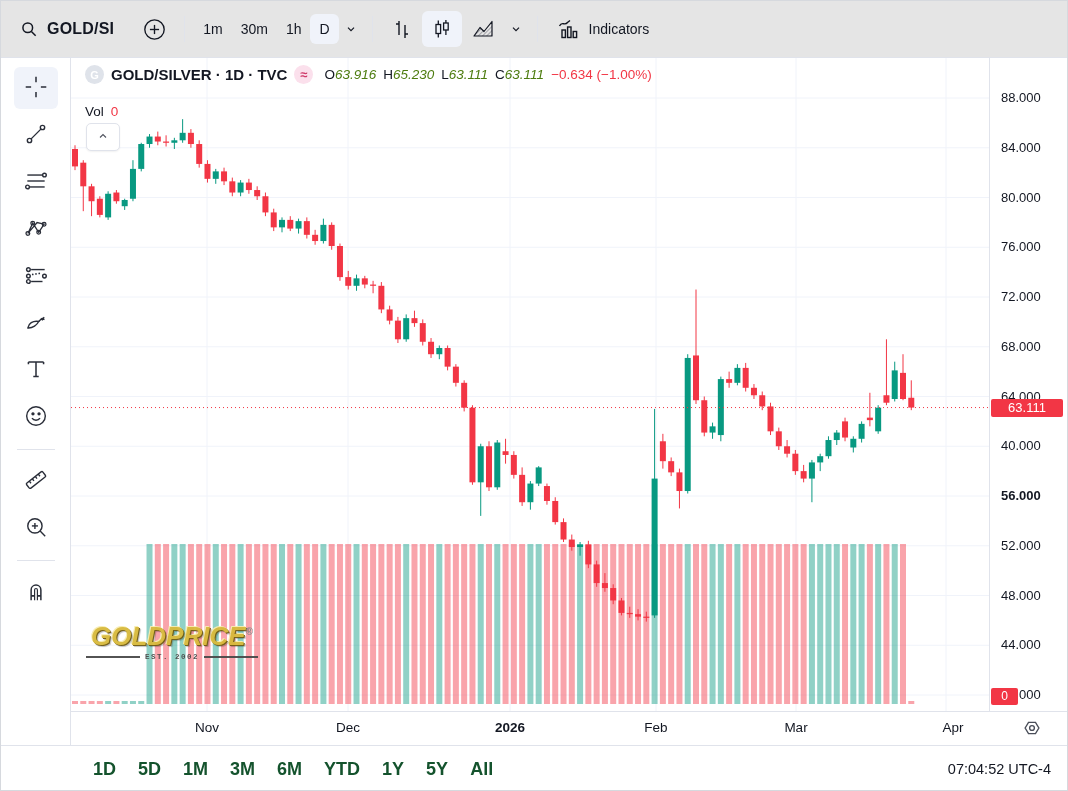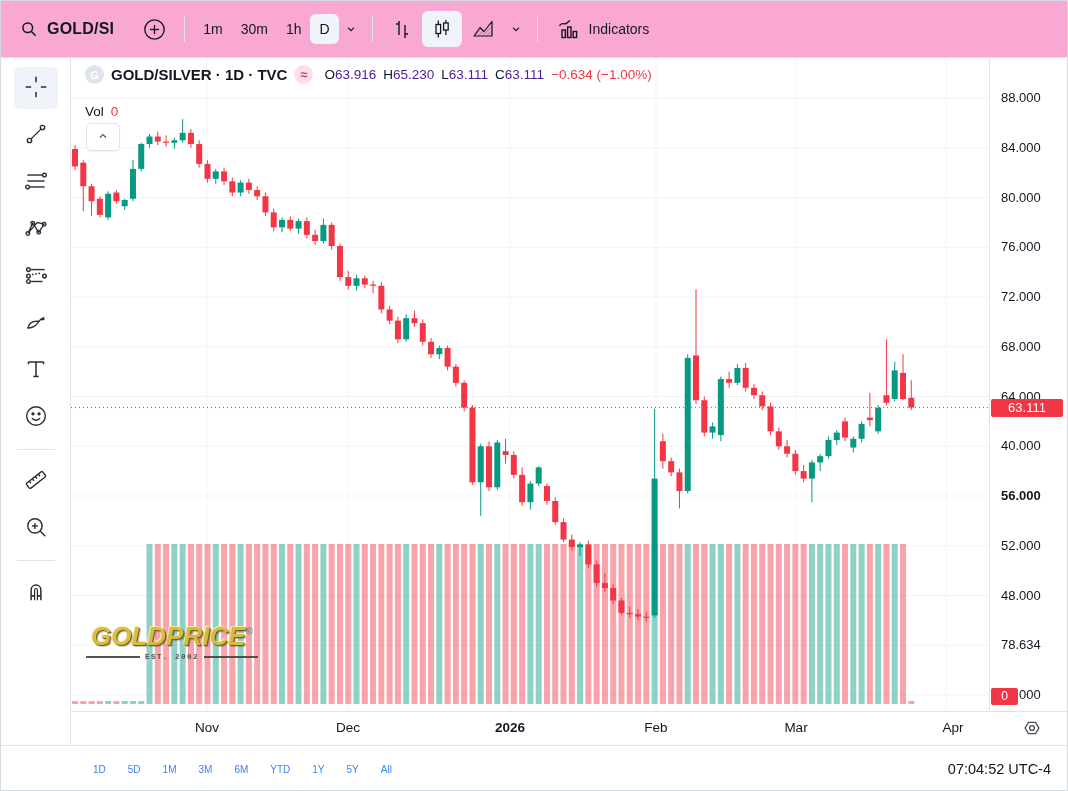--- a/index.html
+++ b/index.html
@@ -1,21 +1,21 @@
 <!DOCTYPE html>
 <html><head>
 <meta charset="utf-8">
 <style>
   * { margin:0; padding:0; box-sizing:border-box; }
   html,body { background:#fff; }
   body { font-family:"Liberation Sans", sans-serif; color:#131722; }
   .app { position:relative; width:1068px; height:791px; background:#fff; border:1px solid #d6d9de; overflow:hidden; }
 
   
-  .topbar { position:absolute; left:0; top:0; width:100%; height:57px; display:flex; align-items:center; border-bottom:1px solid #e0e3eb; background:#f9a8d4; padding-left:10px; }
+  .topbar { position:absolute; left:0; top:0; width:100%; height:57px; display:flex; align-items:center; border-bottom:1px solid #e0e3eb; background:#e5e5e5; padding-left:10px; }
   .tb-btn { display:flex; align-items:center; gap:8px; border:none; background:transparent; cursor:pointer; padding:6px 8px; border-radius:6px; color:#131722; font-family:inherit; }
   .tb-btn svg { display:block; }
   .symbol-label { font-size:16px; font-weight:700; letter-spacing:.2px; }
   .tb-sep { width:1px; height:26px; background:#e0e3eb; margin:0 9px; flex:none; }
   .interval { font-size:14px; padding:7px 9px; }
   .selected-pill { background:#f0f3fa; }
   .chev { padding:6px 4px; }
   .indicators-label { font-size:14px; }
 
   
@@ -26,21 +26,21 @@
 
   
   .chart-wrap { position:absolute; left:70px; top:57px; width:918px; height:653px; background:#fff; overflow:hidden; }
   #chart-svg { position:absolute; left:0; top:0; }
 
   .legend { position:absolute; left:14px; top:7px; display:flex; align-items:center; gap:7px; font-size:13.5px; white-space:nowrap; }
   .legend .avatar { width:19px; height:19px; border-radius:50%; background:#dfe3ea; color:#fff; font-size:11px; font-weight:700; display:flex; align-items:center; justify-content:center; }
   .legend .title { font-size:15px; font-weight:600; color:#131722; }
   .legend .approx-badge { width:19px; height:19px; border-radius:50%; background:#fbe0ec; color:#cf3a6a; font-weight:700; font-size:13px; display:flex; align-items:center; justify-content:center; margin-right:4px; }
   .ohlc { display:flex; gap:7px; color:#131722; }
-  .ohlc .pair span.v { color:#4c1d95; }
+  .ohlc .pair span.v { color:#4d7c0f;font-style:italic; }
   .chg { color:#f23645; }
   .vol-row { position:absolute; left:14px; top:39px; font-size:13.5px; display:flex; gap:7px;margin-top:7px; }
   .vol-row .v { color:#f23645; }
 
   .collapse-btn { position:absolute; left:15px; top:65px; width:34px; height:28px; background:#fff; border:1px solid #e0e3eb; border-radius:5px; box-shadow:0 1px 2px rgba(0,0,0,.06); display:flex; align-items:center; justify-content:center; cursor:pointer; }
 
   .watermark { position:absolute; left:15px; top:563px; width:172px; text-align:center; opacity:.95; pointer-events:none; }
   .wm-title { font-family:"Liberation Sans", sans-serif; font-weight:700; font-style:italic; font-size:26px; letter-spacing:0px; color:#d8b93a; text-shadow:1px 1px 0 #6f5a12, 2px 2px 1px rgba(0,0,0,.25), -1px -1px 0 #f7ecb0; white-space:nowrap; }
   .wm-title sup { font-size:10px; color:#8a8a8a; text-shadow:none; }
   .wm-sub { display:flex; align-items:center; gap:5px; margin-top:1px; color:#4a4a4a; font-size:7.5px; letter-spacing:1.5px; font-weight:700;font-family:Liberation Mono, monospace; }
@@ -54,21 +54,21 @@
 
   
   .time-axis { position:absolute; left:70px; top:710px; width:998px; height:34px; border-top:1px solid #e0e3eb; background:#fff; font-size:13.5px; color:#131722; }
   .ttick { position:absolute; top:8px; width:60px; margin-left:-30px; text-align:center; }
   .ttick.bold { font-weight:700; }
   .axis-gear { position:absolute; left:948px; top:5px; width:26px; height:24px; border:none; background:transparent; cursor:pointer; }
 
   
   .bottombar { position:absolute; left:0; top:744px; width:100%; height:47px; border-top:1px solid #e0e3eb; background:#fff; display:flex; align-items:center; }
   .ranges { display:flex; gap:10px; margin-left:86px; }
-  .range-btn { border:none; background:transparent; font-size:10px; color:#3b82f6; padding:5px 6px; border-radius:4px; cursor:pointer; font-family:inherit; }
+  .range-btn { border:none; background:transparent; font-size:18px; color:#14532d; padding:5px 6px; border-radius:4px; cursor:pointer; font-family:inherit;font-weight:bold; }
   .clock { margin-left:auto; margin-right:16px; font-size:14.5px; color:#131722; cursor:pointer; }
 </style>
 </head>
 <body>
 
 <div class="app">
 
   <header class="topbar">
     <button class="tb-btn">
       <span>
@@ -609,21 +609,21 @@
       <div class="ptick" style="top: 81.75px;">84.000</div>
       <div class="ptick" style="top: 131.5px;">80.000</div>
       <div class="ptick" style="top: 181.25px;">76.000</div>
       <div class="ptick" style="top: 231px;">72.000</div>
       <div class="ptick" style="top: 280.75px;">68.000</div>
       <div class="ptick" style="top: 330.5px;">64.000</div>
       <div class="ptick" style="top: 380.25px;">40.000</div>
       <div class="ptick" style="top: 430px; font-weight: bold;">56.000</div>
       <div class="ptick" style="top: 479.75px;">52.000</div>
       <div class="ptick" style="top: 529.5px;">48.000</div>
-      <div class="ptick" style="top: 579.25px;">78.634</div>
+      <div class="ptick" style="top: 579.25px;">44.000</div>
       <div class="ptick" style="top: 629px;">40.000</div>
       <div class="price-badge" style="top: 340.557px;">63.111</div>
       <div class="vol-badge" style="top: 630px;">0</div>
     </div>
 
   <div class="time-axis" id="time-axis">
     <button class="axis-gear">
       <span>
         <svg width="24" height="22" viewBox="0 0 24 24" fill="none" stroke="#4a4e59" stroke-width="1.5">
             <path d="M4.5 12 L8.2 5.8 H15.8 L19.5 12 L15.8 18.2 H8.2 Z"></path>

